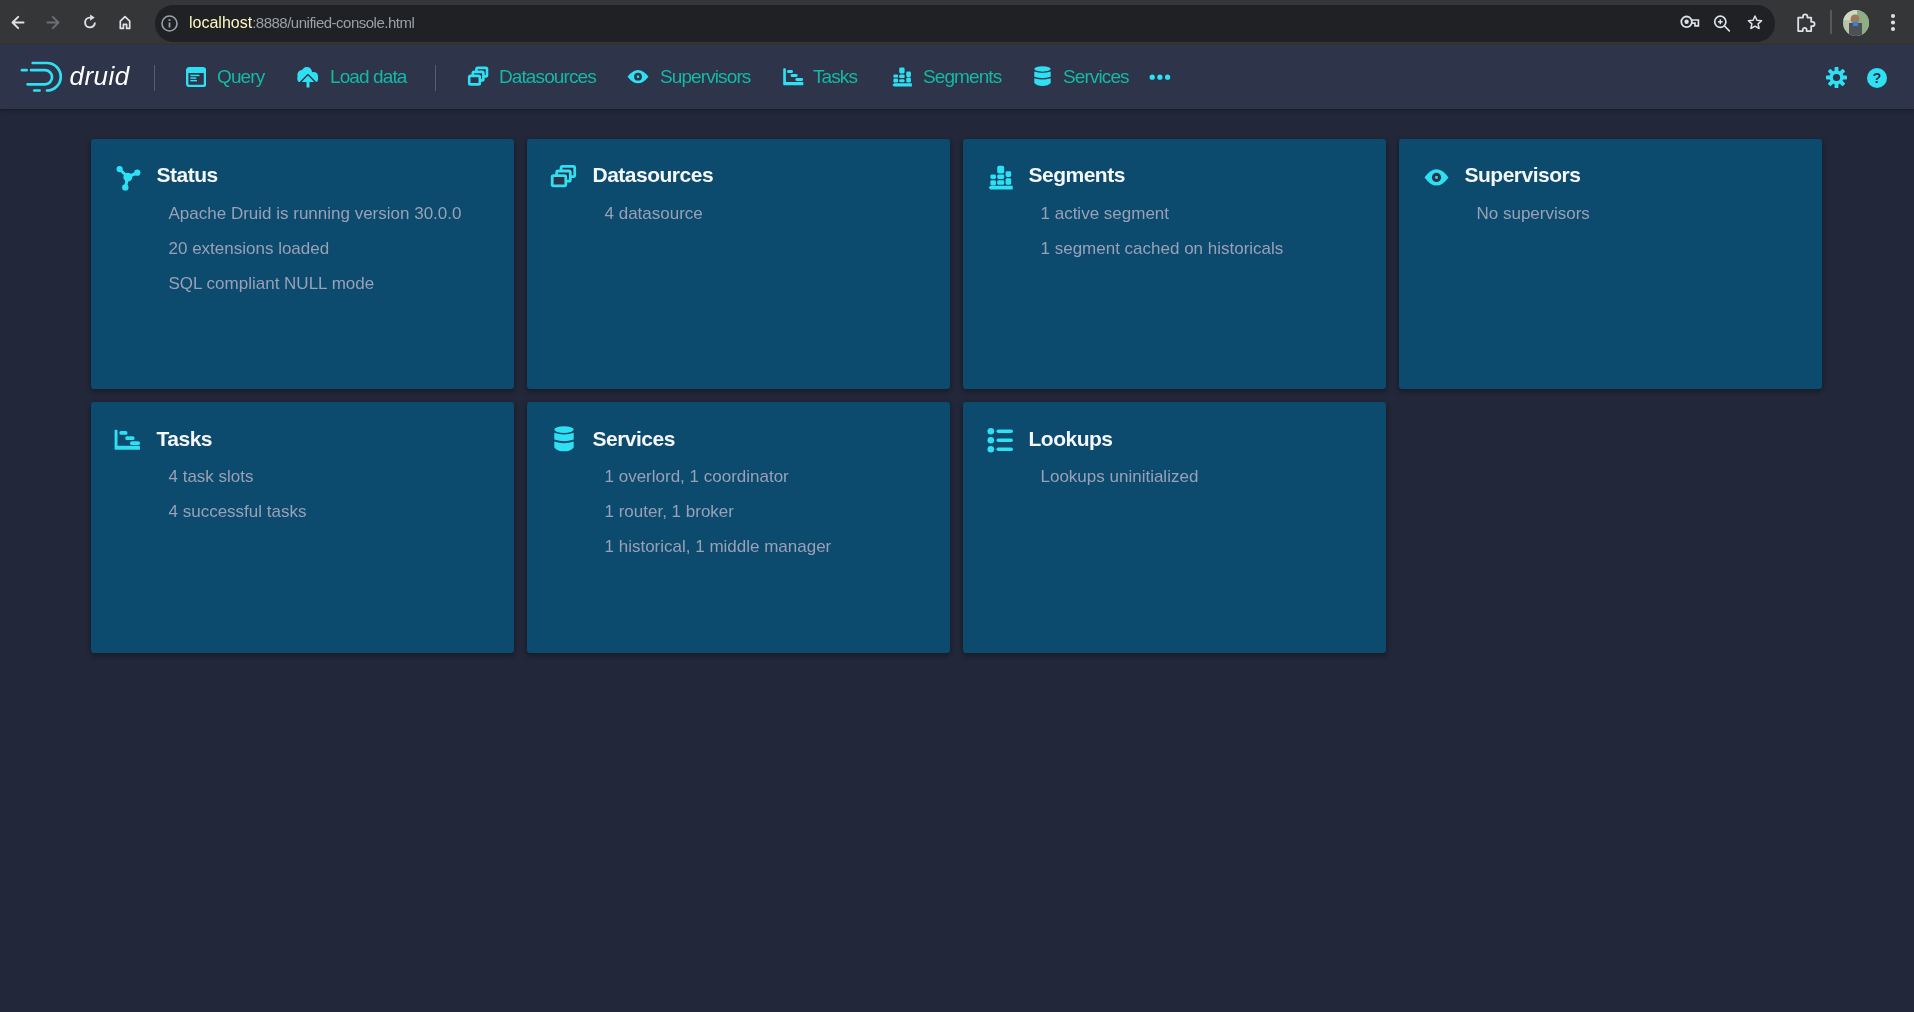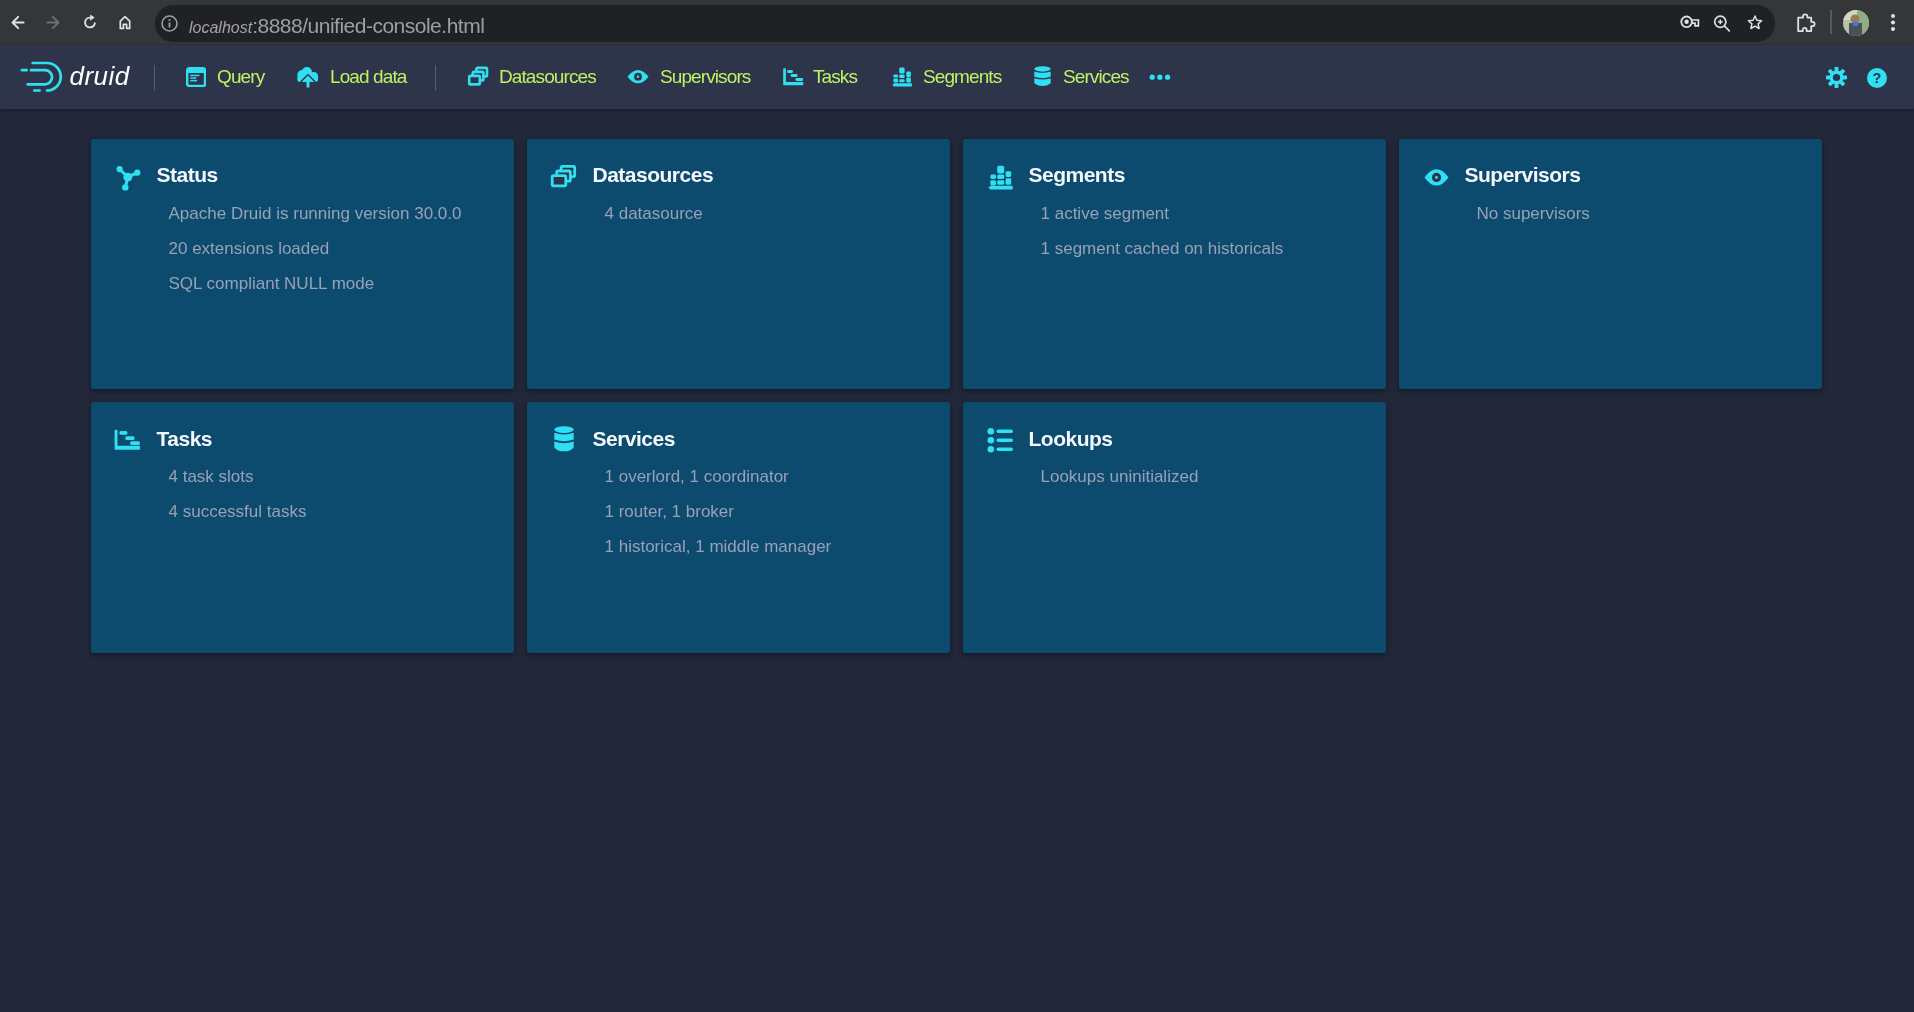--- a/index.html
+++ b/index.html
@@ -4,24 +4,24 @@
 <style>
   * { margin:0; padding:0; box-sizing:border-box; }
   html,body { width:1914px; height:1012px; background:#222839; overflow:hidden;
     font-family:"Liberation Sans", sans-serif; }
   .abs { position:absolute; }
   
   #chrome { position:absolute; left:0; top:0; width:1914px; height:44.5px; background:#343638; }
   #pill { position:absolute; left:155px; top:5px; width:1620px; height:36.5px;
     border-radius:18.25px; background:#1f2124; }
   .urltext { position:absolute; left:189px; top:14px; font-size:16px; color:#9aa0a6; white-space:pre; }
-  .urltext b { color:#a3a3a3; font-weight:400;font-style:italic; }
+  .urltext b { color:#fef9c3; font-weight:400; }
   
   #navbar { position:absolute; left:0; top:44.5px; width:1914px; height:64px; background:#2e344a; box-shadow:0 1px 3px rgba(8,10,20,0.5);padding-left:36px; }
-  .navlabel { position:absolute; top:21.5px; font-size:19px; letter-spacing:-0.9px; color:#bef264; }
+  .navlabel { position:absolute; top:21.5px; font-size:19px; letter-spacing:-0.9px; color:#14b8a6; }
   .navdiv { position:absolute; top:20px; width:1px; height:26px; background:rgba(160,170,190,0.35); }
   
   .card { position:absolute; width:423.5px; height:250.5px; background:#0c4a6e; border-radius:3px; box-shadow:0 2px 5px rgba(8,10,20,0.5); }
   .ctitle { position:absolute; left:66px; top:24.8px; font-size:21px; font-weight:700; letter-spacing:-0.5px; color:#f4f7fc; }
   .cline { position:absolute; left:66px; width:360px; font-size:17px; color:#98a1b6;margin-left:12px; }
   .cicon { position:absolute; left:25px; top:25px; }
 </style>
 </head>
 <body>
 
@@ -38,21 +38,21 @@
   </svg>
   <svg class="abs" style="left:115px;top:12px" width="20" height="20" viewBox="0 0 20 20">
     <path d="M5.3 9.2 L10 4.7 L14.7 9.2 L14.7 16.4 L11.6 16.4 L11.6 12.4 L8.4 12.4 L8.4 16.4 L5.3 16.4 Z" stroke="#dee1e6" stroke-width="1.7" fill="none" stroke-linejoin="round"></path>
   </svg>
   <div id="pill"></div>
   <svg class="abs" style="left:161px;top:14.5px" width="17" height="17" viewBox="0 0 17 17">
     <circle cx="8.5" cy="8.5" r="7.5" stroke="#9aa0a6" stroke-width="1.6" fill="none"></circle>
     <rect x="7.6" y="7.5" width="1.8" height="5" fill="#9aa0a6"></rect>
     <rect x="7.6" y="4.2" width="1.8" height="1.8" fill="#9aa0a6"></rect>
   </svg>
-  <div class="urltext"><b>localhost</b><span style="font-size:21px;letter-spacing:-0.5px">:8888/unified-console.html</span></div>
+  <div class="urltext"><b>localhost</b><span style="font-size:15px;letter-spacing:-0.5px">:8888/unified-console.html</span></div>
 
   <svg class="abs" style="left:1678px;top:12px" width="24" height="22" viewBox="0 0 24 22">
     <circle cx="8.6" cy="9.8" r="5.3" stroke="#dee1e6" stroke-width="1.8" fill="none"></circle>
     <circle cx="8.6" cy="9.8" r="2.2" fill="#dee1e6"></circle>
     <path d="M13.9 8 H20.4 V13.8 H17 V11.2 H13.9" stroke="#dee1e6" stroke-width="1.7" fill="none"></path>
   </svg>
 
   <svg class="abs" style="left:1712px;top:13.5px" width="21" height="21" viewBox="0 0 21 21">
     <circle cx="8.3" cy="7.8" r="5.6" stroke="#dee1e6" stroke-width="1.7" fill="none"></circle>
     <path d="M12.5 12 L17.3 16.8" stroke="#dee1e6" stroke-width="1.7" stroke-linecap="round"></path>

